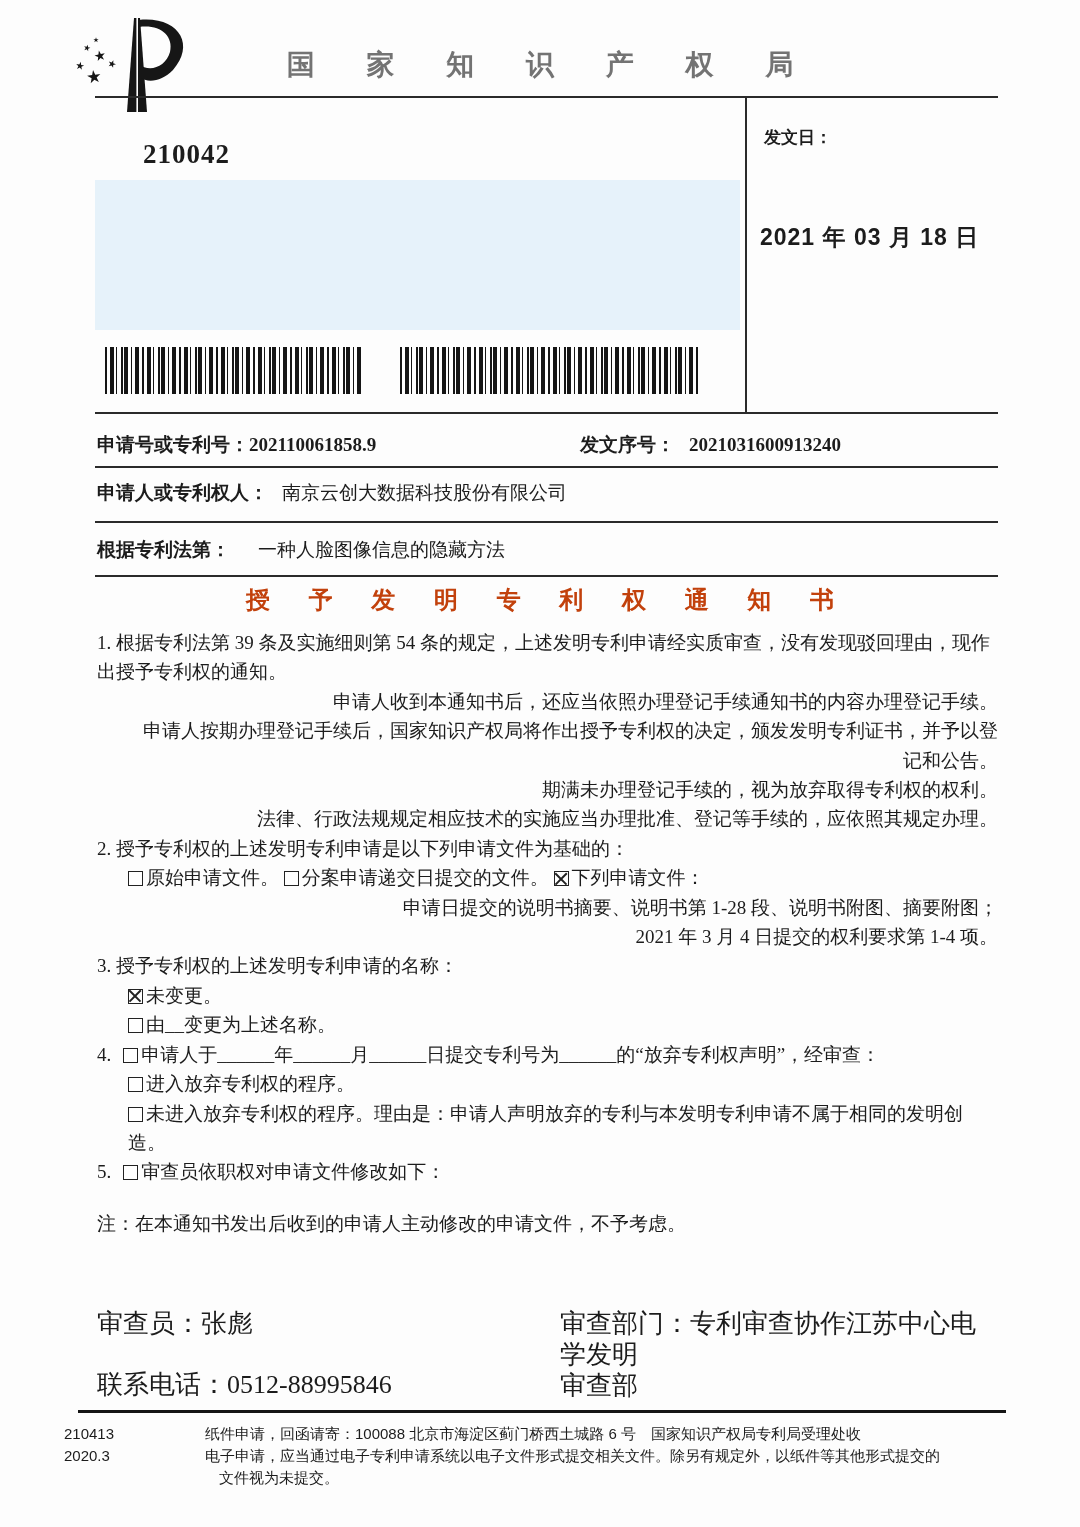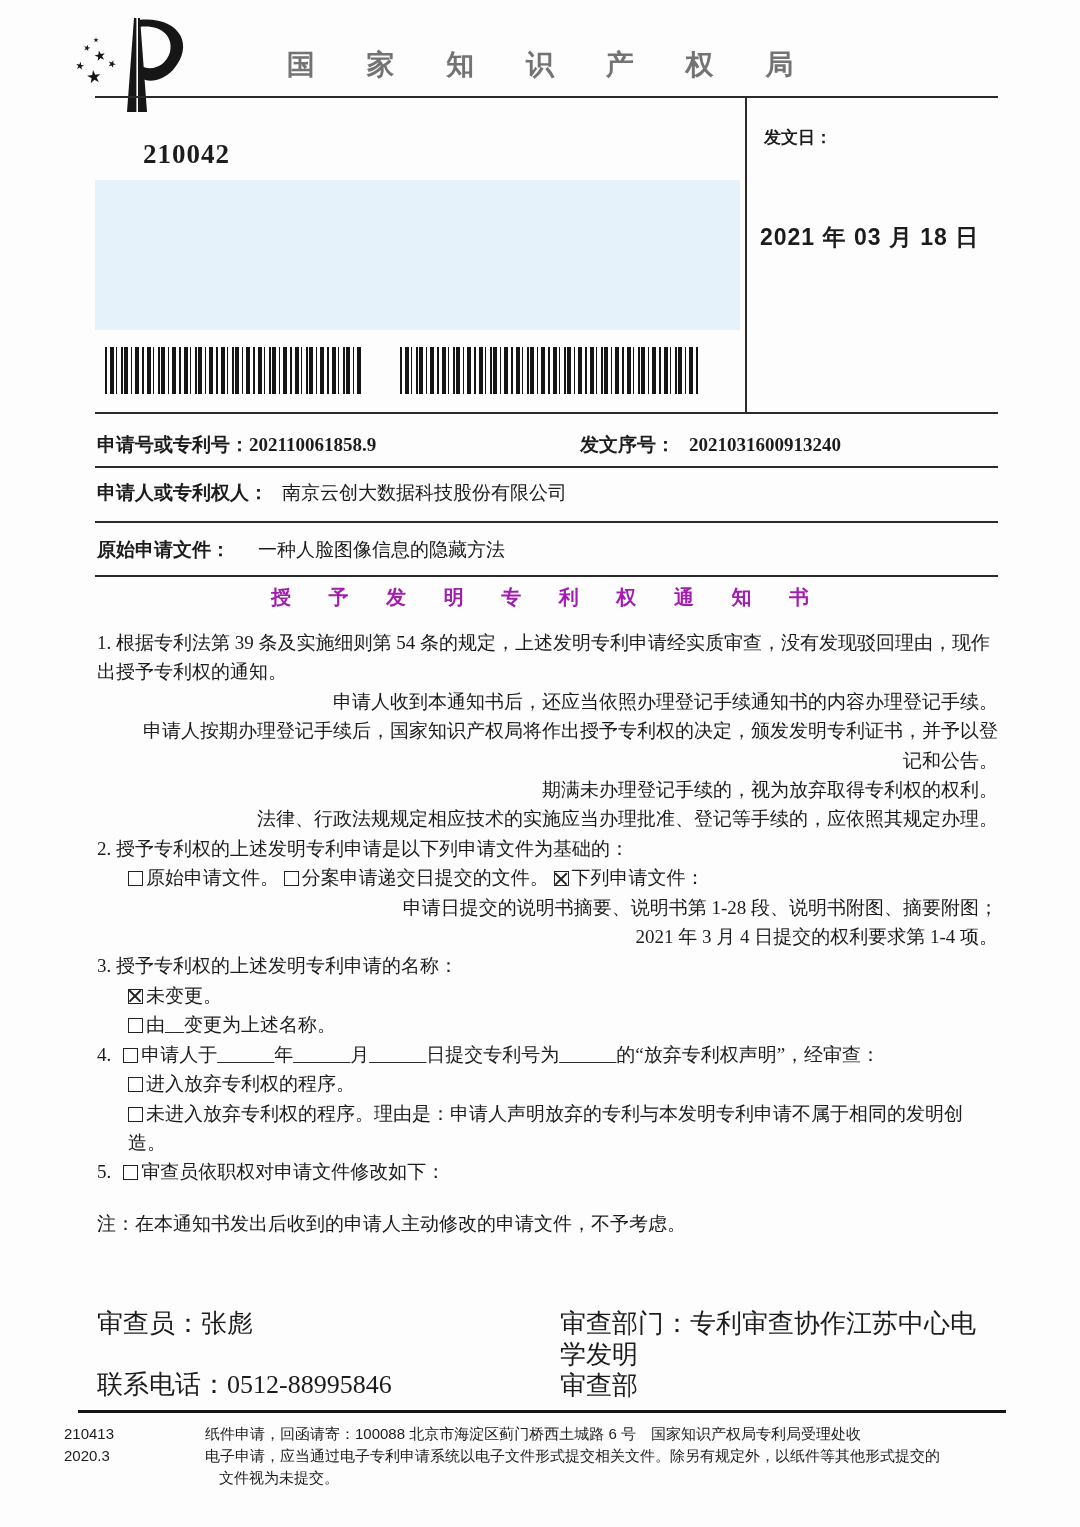--- a/index.html
+++ b/index.html
@@ -40,21 +40,21 @@
 
   
   .frow { position:absolute; left:97px; width:901px; font-size:19px; line-height:40px; white-space:nowrap; }
   .flabel { font-weight:700; }
   .fvalue-b { font-weight:700; }
   .gap-s { display:inline-block; width:14px; }
   .serial-group { position:absolute; left:483px; top:0; }
 
   .doc-title { position:absolute; left:0; top:584px; width:100%; text-align:center;
                font-family:"Liberation Sans", sans-serif; font-weight:700;
-               font-size:20px; letter-spacing:16px; text-indent:16px; color:#a21caf; }
+               font-size:24px; letter-spacing:16px; text-indent:16px; color:#c2410c; }
 
   
   .body-text { position:absolute; left:97px; top:628px; width:901px; font-size:19px; line-height:29.4px; }
   .indent { text-indent:2em;text-align:right; }
   .ml1 { margin-left:31px; }
   .ml2 { margin-left:46px;text-align:right; }
 
   .cb { display:inline-block; width:15px; height:15px; border:1.6px solid #222; background:#fff;
         margin-right:3px; vertical-align:-2px; position:relative; box-sizing:border-box; }
   .cb-after-num { margin-left:12px; }
@@ -125,21 +125,21 @@
     </span>
   </div>
   <div class="rule rule-h1" style="left:95px; top:466px; width:903px;"></div>
 
   <div class="frow" style="top:473px;">
     <span class="flabel">申请人或专利权人：</span><span class="gap-s"></span><span>南京云创大数据科技股份有限公司</span>
   </div>
   <div class="rule rule-h1" style="left:95px; top:521px; width:903px;"></div>
 
   <div class="frow" style="top:530px;">
-    <span class="flabel">原始申请文件：</span><span class="gap-s"></span><span class="gap-s"></span><span>一种人脸图像信息的隐藏方法</span>
+    <span class="flabel">根据专利法第：</span><span class="gap-s"></span><span class="gap-s"></span><span>一种人脸图像信息的隐藏方法</span>
   </div>
   <div class="rule rule-h1" style="left:95px; top:575px; width:903px;"></div>
 
   <div class="doc-title">授 予 发 明 专 利 权 通 知 书</div>
 
   <div class="body-text">
     <div class="p">1. 根据专利法第 39 条及实施细则第 54 条的规定，上述发明专利申请经实质审查，没有发现驳回理由，现作出授予专利权的通知。</div>
     <div class="p indent">申请人收到本通知书后，还应当依照办理登记手续通知书的内容办理登记手续。</div>
     <div class="p indent">申请人按期办理登记手续后，国家知识产权局将作出授予专利权的决定，颁发发明专利证书，并予以登记和公告。</div>
     <div class="p indent">期满未办理登记手续的，视为放弃取得专利权的权利。</div>

